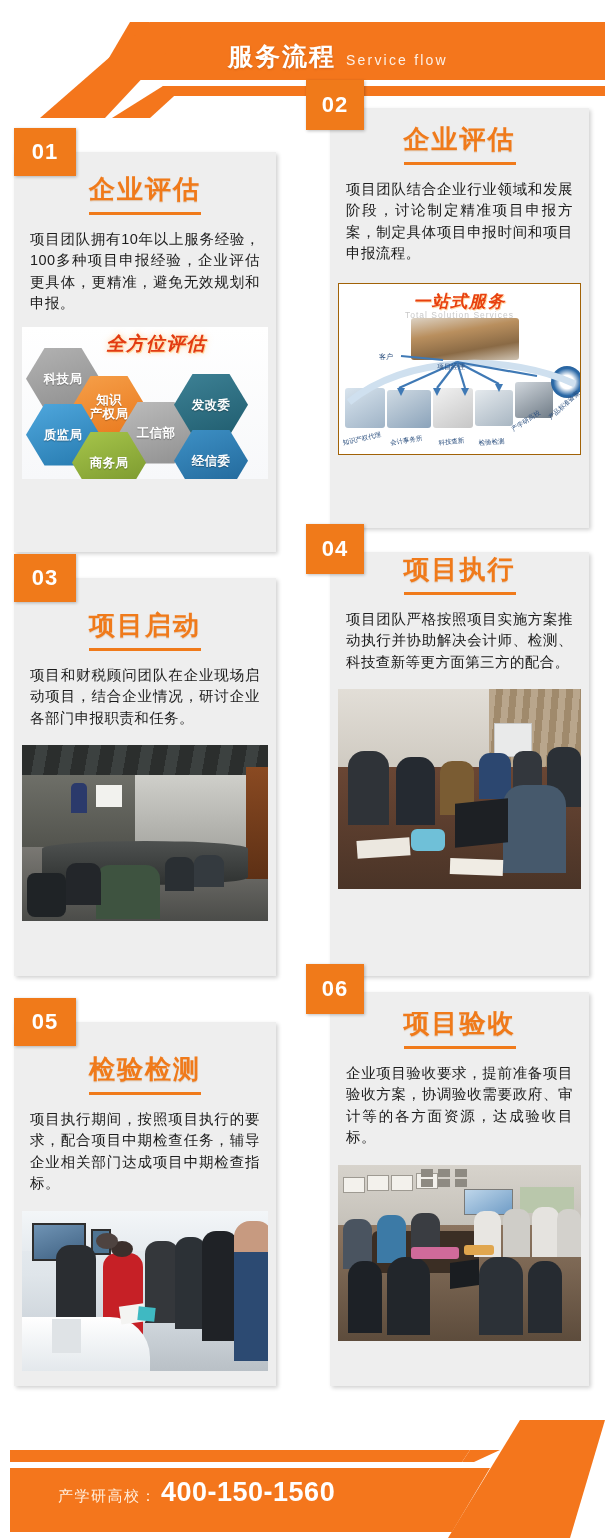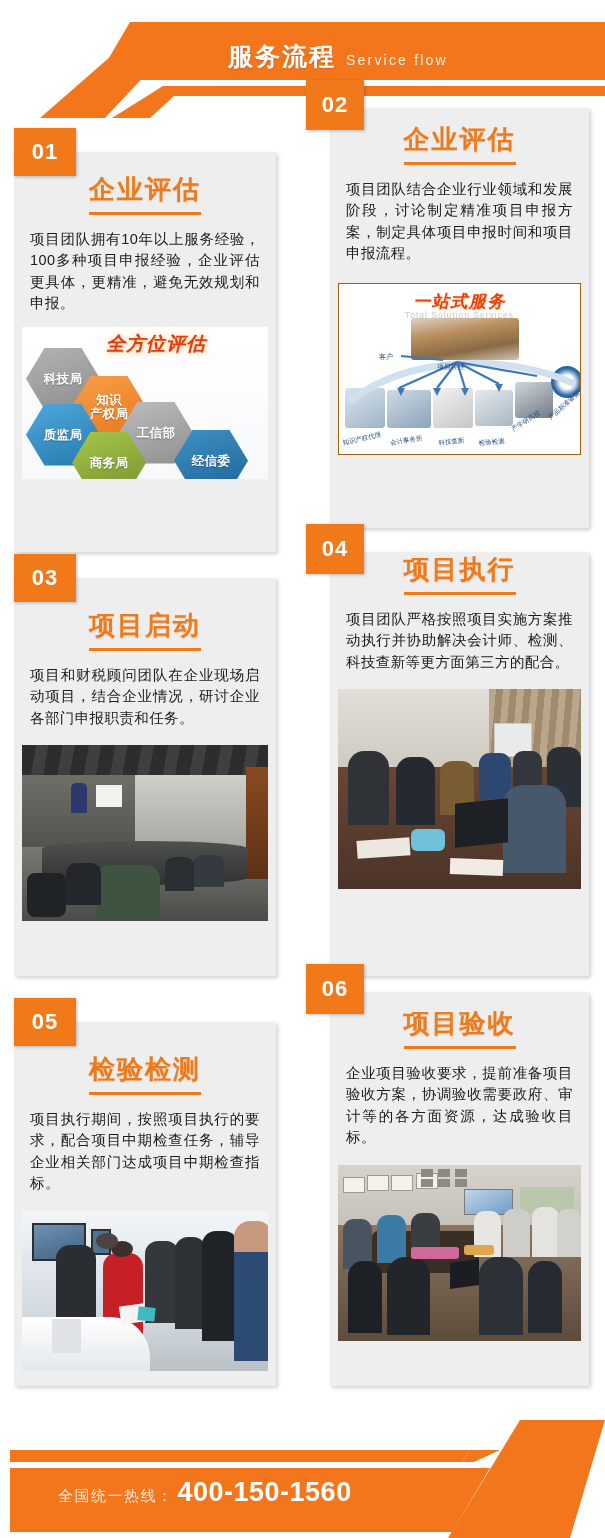--- a/index.html
+++ b/index.html
@@ -186,20 +186,21 @@
     <span class="card-title">企业评估</span>
   </div>
   <div class="card-body">项目团队拥有10年以上服务经验，100多种项目申报经验，企业评估更具体，更精准，避免无效规划和申报。</div>
   <div class="hex-wrap">
     <div class="hex-title">全方位评估</div>
     <div class="hex" style="left:4px;  top:20px;  background:linear-gradient(160deg,#b3b3b3,#8d8d8d);">科技局</div>
     <div class="hex" style="left:50px; top:48px;  background:linear-gradient(160deg,#F6A04A,#E8761A);">知识<br>产权局</div>
     <div class="hex" style="left:4px;  top:76px;  background:linear-gradient(160deg,#50A8DE,#2579AE);">质监局</div>
     <div class="hex" style="left:97px; top:74px;  background:linear-gradient(160deg,#bdbdbd,#8f8f8f);">工信部</div>
     <div class="hex" style="left:50px; top:104px; background:linear-gradient(160deg,#A7C64B,#76932B);">商务局</div>
+    <div class="hex" style="left:152px;top:46px;  background:linear-gradient(160deg,#3E8296,#1F5C6E);">发改委</div>
     <div class="hex" style="left:152px;top:102px; background:linear-gradient(160deg,#3E91C6,#1F6496);">经信委</div>
   </div>
 </div>
 
 <div class="card right" id="card2" style="top:108px;height:420px;">
   <div class="badge right-badge">02</div>
   <div class="card-head" style="padding-top:14px;">
     <span class="card-title">企业评估</span>
   </div>
   <div class="card-body">项目团队结合企业行业领域和发展阶段，讨论制定精准项目申报方案，制定具体项目申报时间和项目申报流程。</div>
@@ -364,15 +365,15 @@
 
     <path d="M520,0 L605,0 L570,118 L448,118 Z" fill="#F4761C"></path>
 
     <path d="M10,30 L470,30 L462,42 L10,42 Z" fill="#F4761C"></path>
     <path d="M470,30 L500,30 L474,42 L462,42 Z" fill="#F4761C"></path>
 
     <path d="M10,48 L490,48 L452,112 L10,112 Z" fill="#F4761C"></path>
   </svg>
 </div>
 <div class="footer-text">
-  <span class="lbl">全国统一热线：</span>
+  <span class="lbl">产学研高校：</span>
   <span class="num">400-150-1560</span>
 </div>
 
 </body></html>

